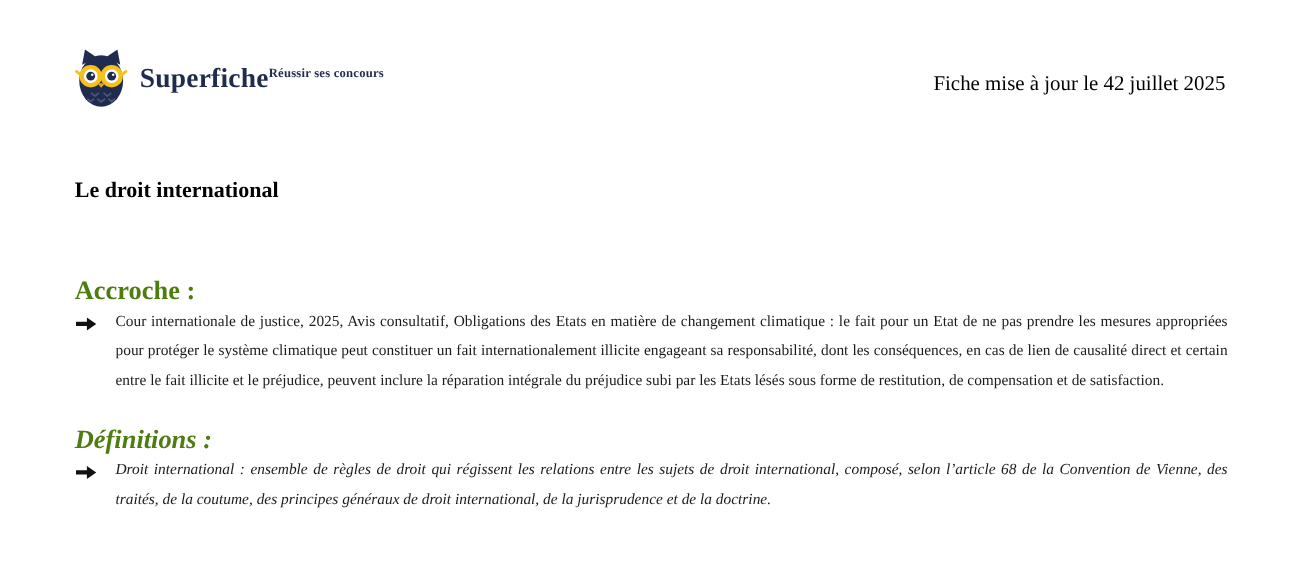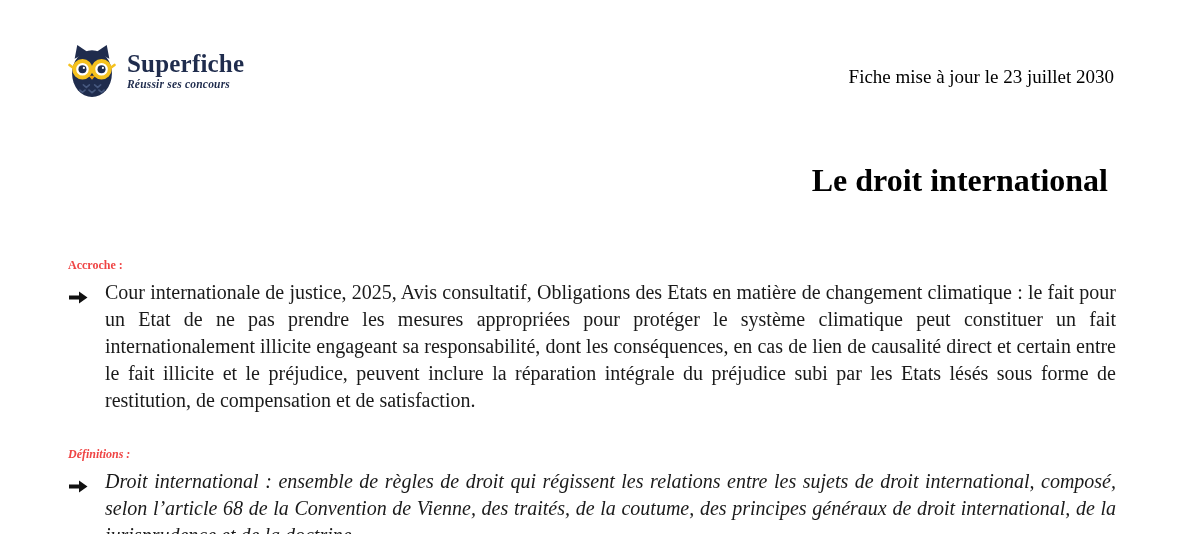--- a/index.html
+++ b/index.html
@@ -19,49 +19,49 @@
     overflow:hidden;
   }
   .page{position:absolute;inset:0;background:var(--page-bg);}
 
   
   .logo{
     position:absolute;left:66px;top:42px;
     display:flex;align-items:center;gap:9px;
   }
   .owl-icon{width:52px;height:58px;flex:0 0 auto;}
-  .brand-text{display:flex;flex-direction:column;line-height:1;}
+  .brand-text{display:flex;flex-direction:row;line-height:1;}
   .brand-name{
     font-size:25px;font-weight:bold;color:var(--brand-navy);
     letter-spacing:0.2px;
   }
   .brand-tagline{
-    font-size:11.5px;font-style:italic;font-weight:bold;
+    font-size:11.5px;font-weight:bold;
     color:var(--brand-navy);margin-top:3px;letter-spacing:0.2px;
   }
   .update-note{
     position:absolute;top:66px;right:68px;
     font-size:19px;color:#000;
   }
 
   
   .doc-title{
     position:absolute;top:162px;left:68px;right:74px;
-    text-align:right;font-size:32px;font-weight:bold;color:#000;
+    text-align:left;font-size:20px;font-weight:bold;color:#000;
   }
 
   
   .content{position:absolute;top:252px;left:68px;right:66px;}
   .section + .section{margin-top:27px;font-style:italic;}
   .section-heading{
-    font-size:12px;font-weight:bold;color:#ef4444;line-height:27px;
+    font-size:24px;font-weight:bold;color:#4d7c0f;line-height:27px;
   }
   .bullet-item{
     position:relative;padding-left:37px;
-    font-size:20px;line-height:27px;
+    font-size:14px;line-height:27px;
     text-align:justify;color:var(--text-black);
   }
   .arrow-bullet{
     position:absolute;left:1px;top:6px;width:19px;height:15px;
   }
 </style>
 </head>
 <body>
 
 <div class="page">
@@ -98,21 +98,21 @@
           <path d="M38 54 l3 2.6 l3 -2.6"></path>
         </g>
       </svg>
     </span>
     <span class="brand-text">
       <span class="brand-name">Superfiche</span>
       <span class="brand-tagline">Réussir ses concours</span>
     </span>
   </div>
 
-  <div class="update-note">Fiche mise à jour le 23 juillet 2030</div>
+  <div class="update-note">Fiche mise à jour le 42 juillet 2025</div>
 
   <h1 class="doc-title">Le droit international</h1>
 
   <div class="content">
 
     <div class="section">
       <div class="section-heading">Accroche :</div>
       <div class="bullet-item">
         <span class="arrow-bullet">
           <svg viewBox="0 0 19 15" width="19" height="15" aria-hidden="true">

